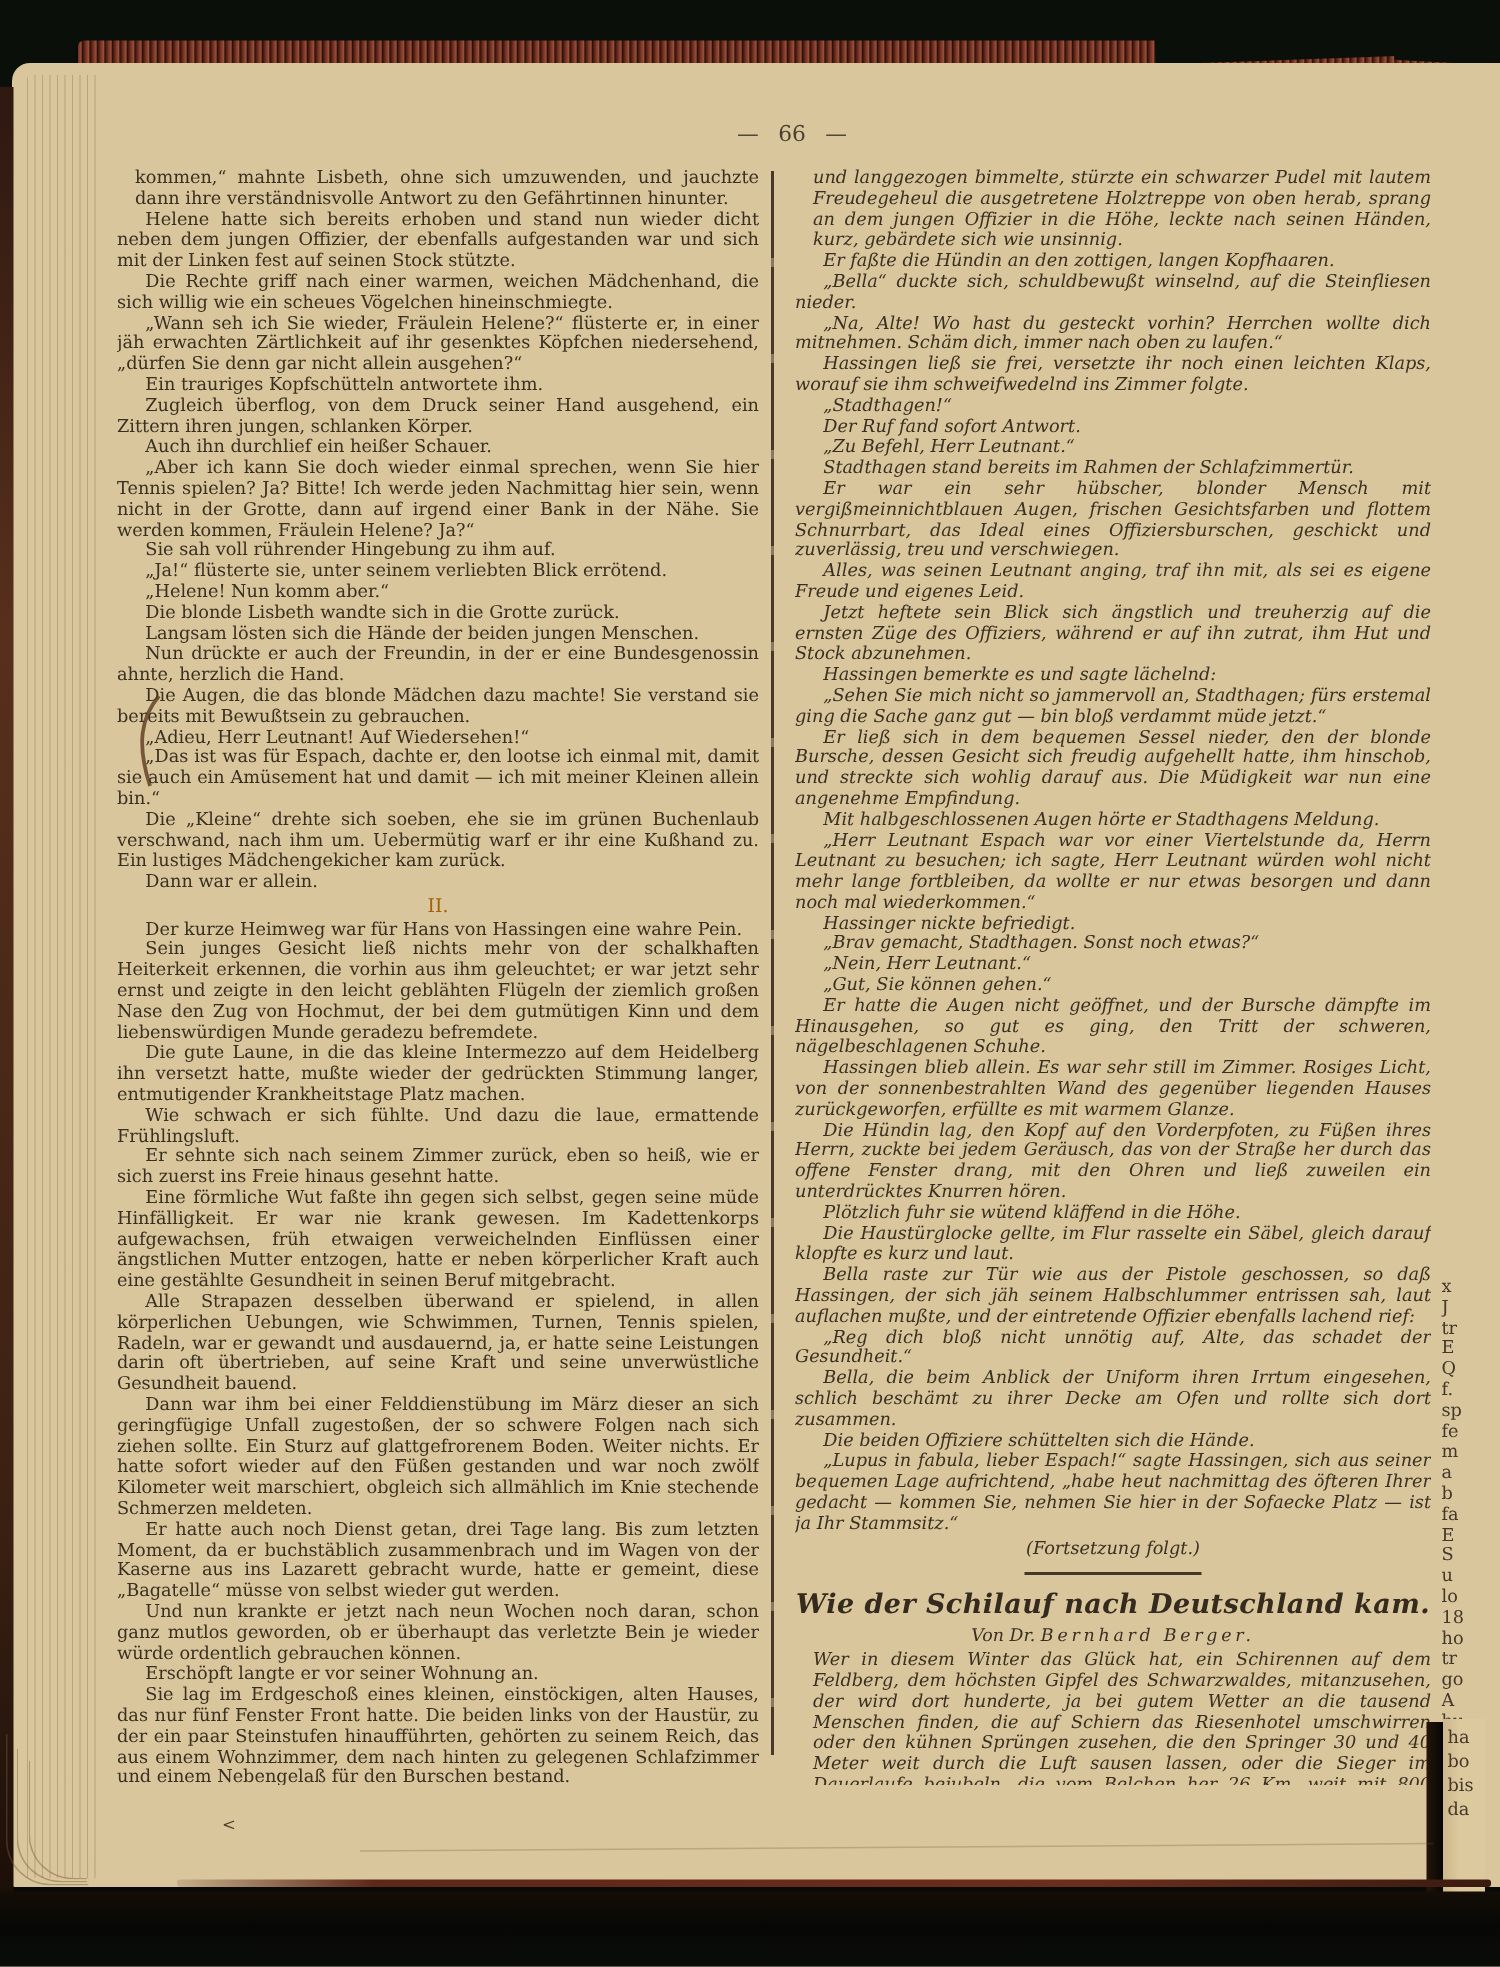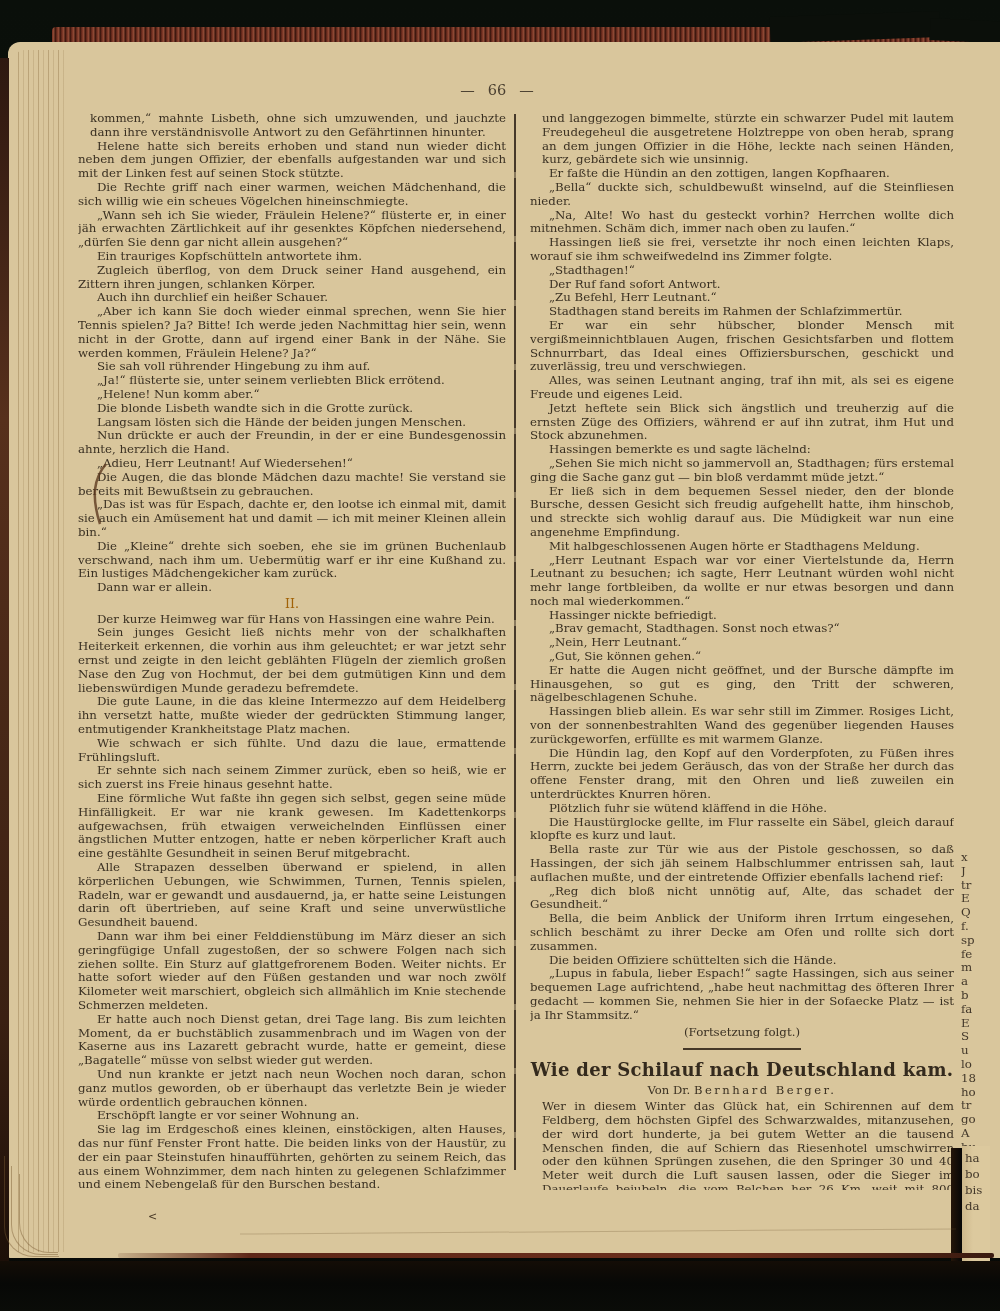--- a/index.html
+++ b/index.html
@@ -39,33 +39,33 @@
     border-radius:10px 0 0 0;
     background:repeating-linear-gradient(90deg, rgba(0,0,0,0) 0 4px, rgba(128,97,52,.40) 4px 5px, rgba(0,0,0,0) 5px 9px, rgba(128,97,52,.22) 9px 10px);
     opacity:.85;
   }
   .spine-strip{
     position:absolute;left:0;top:58px;width:9px;height:1204px;
     background:linear-gradient(180deg,#2e1810,#57301c 30%,#3a2012 80%,#1c0f08);
   }
   
   .pagenum-row{
-    position:absolute;left:60px;top:82px;width:874px;text-align:center;
+    position:absolute;left:91px;top:82px;width:874px;text-align:center;
     font-size:14.5px;color:#4a3f30;
   }
   .pagenum-row .dash{margin:0 13px;}
   
   .textblock{position:absolute;left:78px;top:112px;width:876px;}
   .cols{display:flex;}
   .col{
     height:1078px;overflow:hidden;text-align:justify;
     font-size:11.8px;line-height:13.8px;color:#3a3022;
   }
   .col-left{width:428px;}
-  .col-right{width:424px;margin-left:24px;}
+  .col-right{width:424px;margin-left:24px;font-style:italic;}
   .col p.para{margin:0;text-indent:1.6em;}
   .col p.para.noindent{text-indent:0;margin-left:12px;}
   .section-heading{text-align:center;font-size:12.5px;margin:2px 0;color:#a16207;}
   .divider{
     position:absolute;left:514px;top:114px;width:2px;height:1056px;
     background:repeating-linear-gradient(180deg,#46392a 0 58px, rgba(70,57,42,.55) 58px 64px);
   }
   .continuation{text-align:center;text-indent:0;margin:3px 0 2px;font-size:11.8px;}
   .rule{width:118px;height:2px;background:#453828;margin:9px auto 9px;}
   .article-title{
@@ -139,37 +139,37 @@
           <p class="para">Ein trauriges Kopfschütteln antwortete ihm.</p>
           <p class="para">Zugleich überflog, von dem Druck seiner Hand ausgehend, ein Zittern ihren jungen, schlanken Körper.</p>
           <p class="para">Auch ihn durchlief ein heißer Schauer.</p>
           <p class="para">„Aber ich kann Sie doch wieder einmal sprechen, wenn Sie hier Tennis spielen? Ja? Bitte! Ich werde jeden Nachmittag hier sein, wenn nicht in der Grotte, dann auf irgend einer Bank in der Nähe. Sie werden kommen, Fräulein Helene? Ja?“</p>
           <p class="para">Sie sah voll rührender Hingebung zu ihm auf.</p>
           <p class="para">„Ja!“ flüsterte sie, unter seinem verliebten Blick errötend.</p>
           <p class="para">„Helene! Nun komm aber.“</p>
           <p class="para">Die blonde Lisbeth wandte sich in die Grotte zurück.</p>
           <p class="para">Langsam lösten sich die Hände der beiden jungen Menschen.</p>
           <p class="para">Nun drückte er auch der Freundin, in der er eine Bundesgenossin ahnte, herzlich die Hand.</p>
+          <p class="para">Die Augen, die das blonde Mädchen dazu machte! Sie verstand sie bereits mit Bewußtsein zu gebrauchen.</p>
           <p class="para">„Adieu, Herr Leutnant! Auf Wiedersehen!“</p>
-          <p class="para">Die Augen, die das blonde Mädchen dazu machte! Sie verstand sie bereits mit Bewußtsein zu gebrauchen.</p>
           <p class="para">„Das ist was für Espach, dachte er, den lootse ich einmal mit, damit sie auch ein Amüsement hat und damit — ich mit meiner Kleinen allein bin.“</p>
           <p class="para">Die „Kleine“ drehte sich soeben, ehe sie im grünen Buchenlaub verschwand, nach ihm um. Uebermütig warf er ihr eine Kußhand zu. Ein lustiges Mädchengekicher kam zurück.</p>
           <p class="para">Dann war er allein.</p>
         </div>
       <p class="section-heading">II.</p>
       <div>
           <p class="para">Der kurze Heimweg war für Hans von Hassingen eine wahre Pein.</p>
           <p class="para">Sein junges Gesicht ließ nichts mehr von der schalkhaften Heiterkeit erkennen, die vorhin aus ihm geleuchtet; er war jetzt sehr ernst und zeigte in den leicht geblähten Flügeln der ziemlich großen Nase den Zug von Hochmut, der bei dem gutmütigen Kinn und dem liebenswürdigen Munde geradezu befremdete.</p>
           <p class="para">Die gute Laune, in die das kleine Intermezzo auf dem Heidelberg ihn versetzt hatte, mußte wieder der gedrückten Stimmung langer, entmutigender Krankheitstage Platz machen.</p>
           <p class="para">Wie schwach er sich fühlte. Und dazu die laue, ermattende Frühlingsluft.</p>
           <p class="para">Er sehnte sich nach seinem Zimmer zurück, eben so heiß, wie er sich zuerst ins Freie hinaus gesehnt hatte.</p>
           <p class="para">Eine förmliche Wut faßte ihn gegen sich selbst, gegen seine müde Hinfälligkeit. Er war nie krank gewesen. Im Kadettenkorps aufgewachsen, früh etwaigen verweichelnden Einflüssen einer ängstlichen Mutter entzogen, hatte er neben körperlicher Kraft auch eine gestählte Gesundheit in seinen Beruf mitgebracht.</p>
           <p class="para">Alle Strapazen desselben überwand er spielend, in allen körperlichen Uebungen, wie Schwimmen, Turnen, Tennis spielen, Radeln, war er gewandt und ausdauernd, ja, er hatte seine Leistungen darin oft übertrieben, auf seine Kraft und seine unverwüstliche Gesundheit bauend.</p>
           <p class="para">Dann war ihm bei einer Felddienstübung im März dieser an sich geringfügige Unfall zugestoßen, der so schwere Folgen nach sich ziehen sollte. Ein Sturz auf glattgefrorenem Boden. Weiter nichts. Er hatte sofort wieder auf den Füßen gestanden und war noch zwölf Kilometer weit marschiert, obgleich sich allmählich im Knie stechende Schmerzen meldeten.</p>
-          <p class="para">Er hatte auch noch Dienst getan, drei Tage lang. Bis zum leichten Moment, da er buchstäblich zusammenbrach und im Wagen von der Kaserne aus ins Lazarett gebracht wurde, hatte er gemeint, diese „Bagatelle“ müsse von selbst wieder gut werden.</p>
+          <p class="para">Er hatte auch noch Dienst getan, drei Tage lang. Bis zum letzten Moment, da er buchstäblich zusammenbrach und im Wagen von der Kaserne aus ins Lazarett gebracht wurde, hatte er gemeint, diese „Bagatelle“ müsse von selbst wieder gut werden.</p>
           <p class="para">Und nun krankte er jetzt nach neun Wochen noch daran, schon ganz mutlos geworden, ob er überhaupt das verletzte Bein je wieder würde ordentlich gebrauchen können.</p>
           <p class="para">Erschöpft langte er vor seiner Wohnung an.</p>
           <p class="para">Sie lag im Erdgeschoß eines kleinen, einstöckigen, alten Hauses, das nur fünf Fenster Front hatte. Die beiden links von der Haustür, zu der ein paar Steinstufen hinaufführten, gehörten zu seinem Reich, das aus einem Wohnzimmer, dem nach hinten zu gelegenen Schlafzimmer und einem Nebengelaß für den Burschen bestand.</p>
         </div>
     </div>
     <div class="col col-right">
       <div>
           <p class="para noindent">und langgezogen bimmelte, stürzte ein schwarzer Pudel mit lautem Freudegeheul die ausgetretene Holztreppe von oben herab, sprang an dem jungen Offizier in die Höhe, leckte nach seinen Händen, kurz, gebärdete sich wie unsinnig.</p>
           <p class="para">Er faßte die Hündin an den zottigen, langen Kopfhaaren.</p>
           <p class="para">„Bella“ duckte sich, schuldbewußt winselnd, auf die Steinfliesen nieder.</p>

